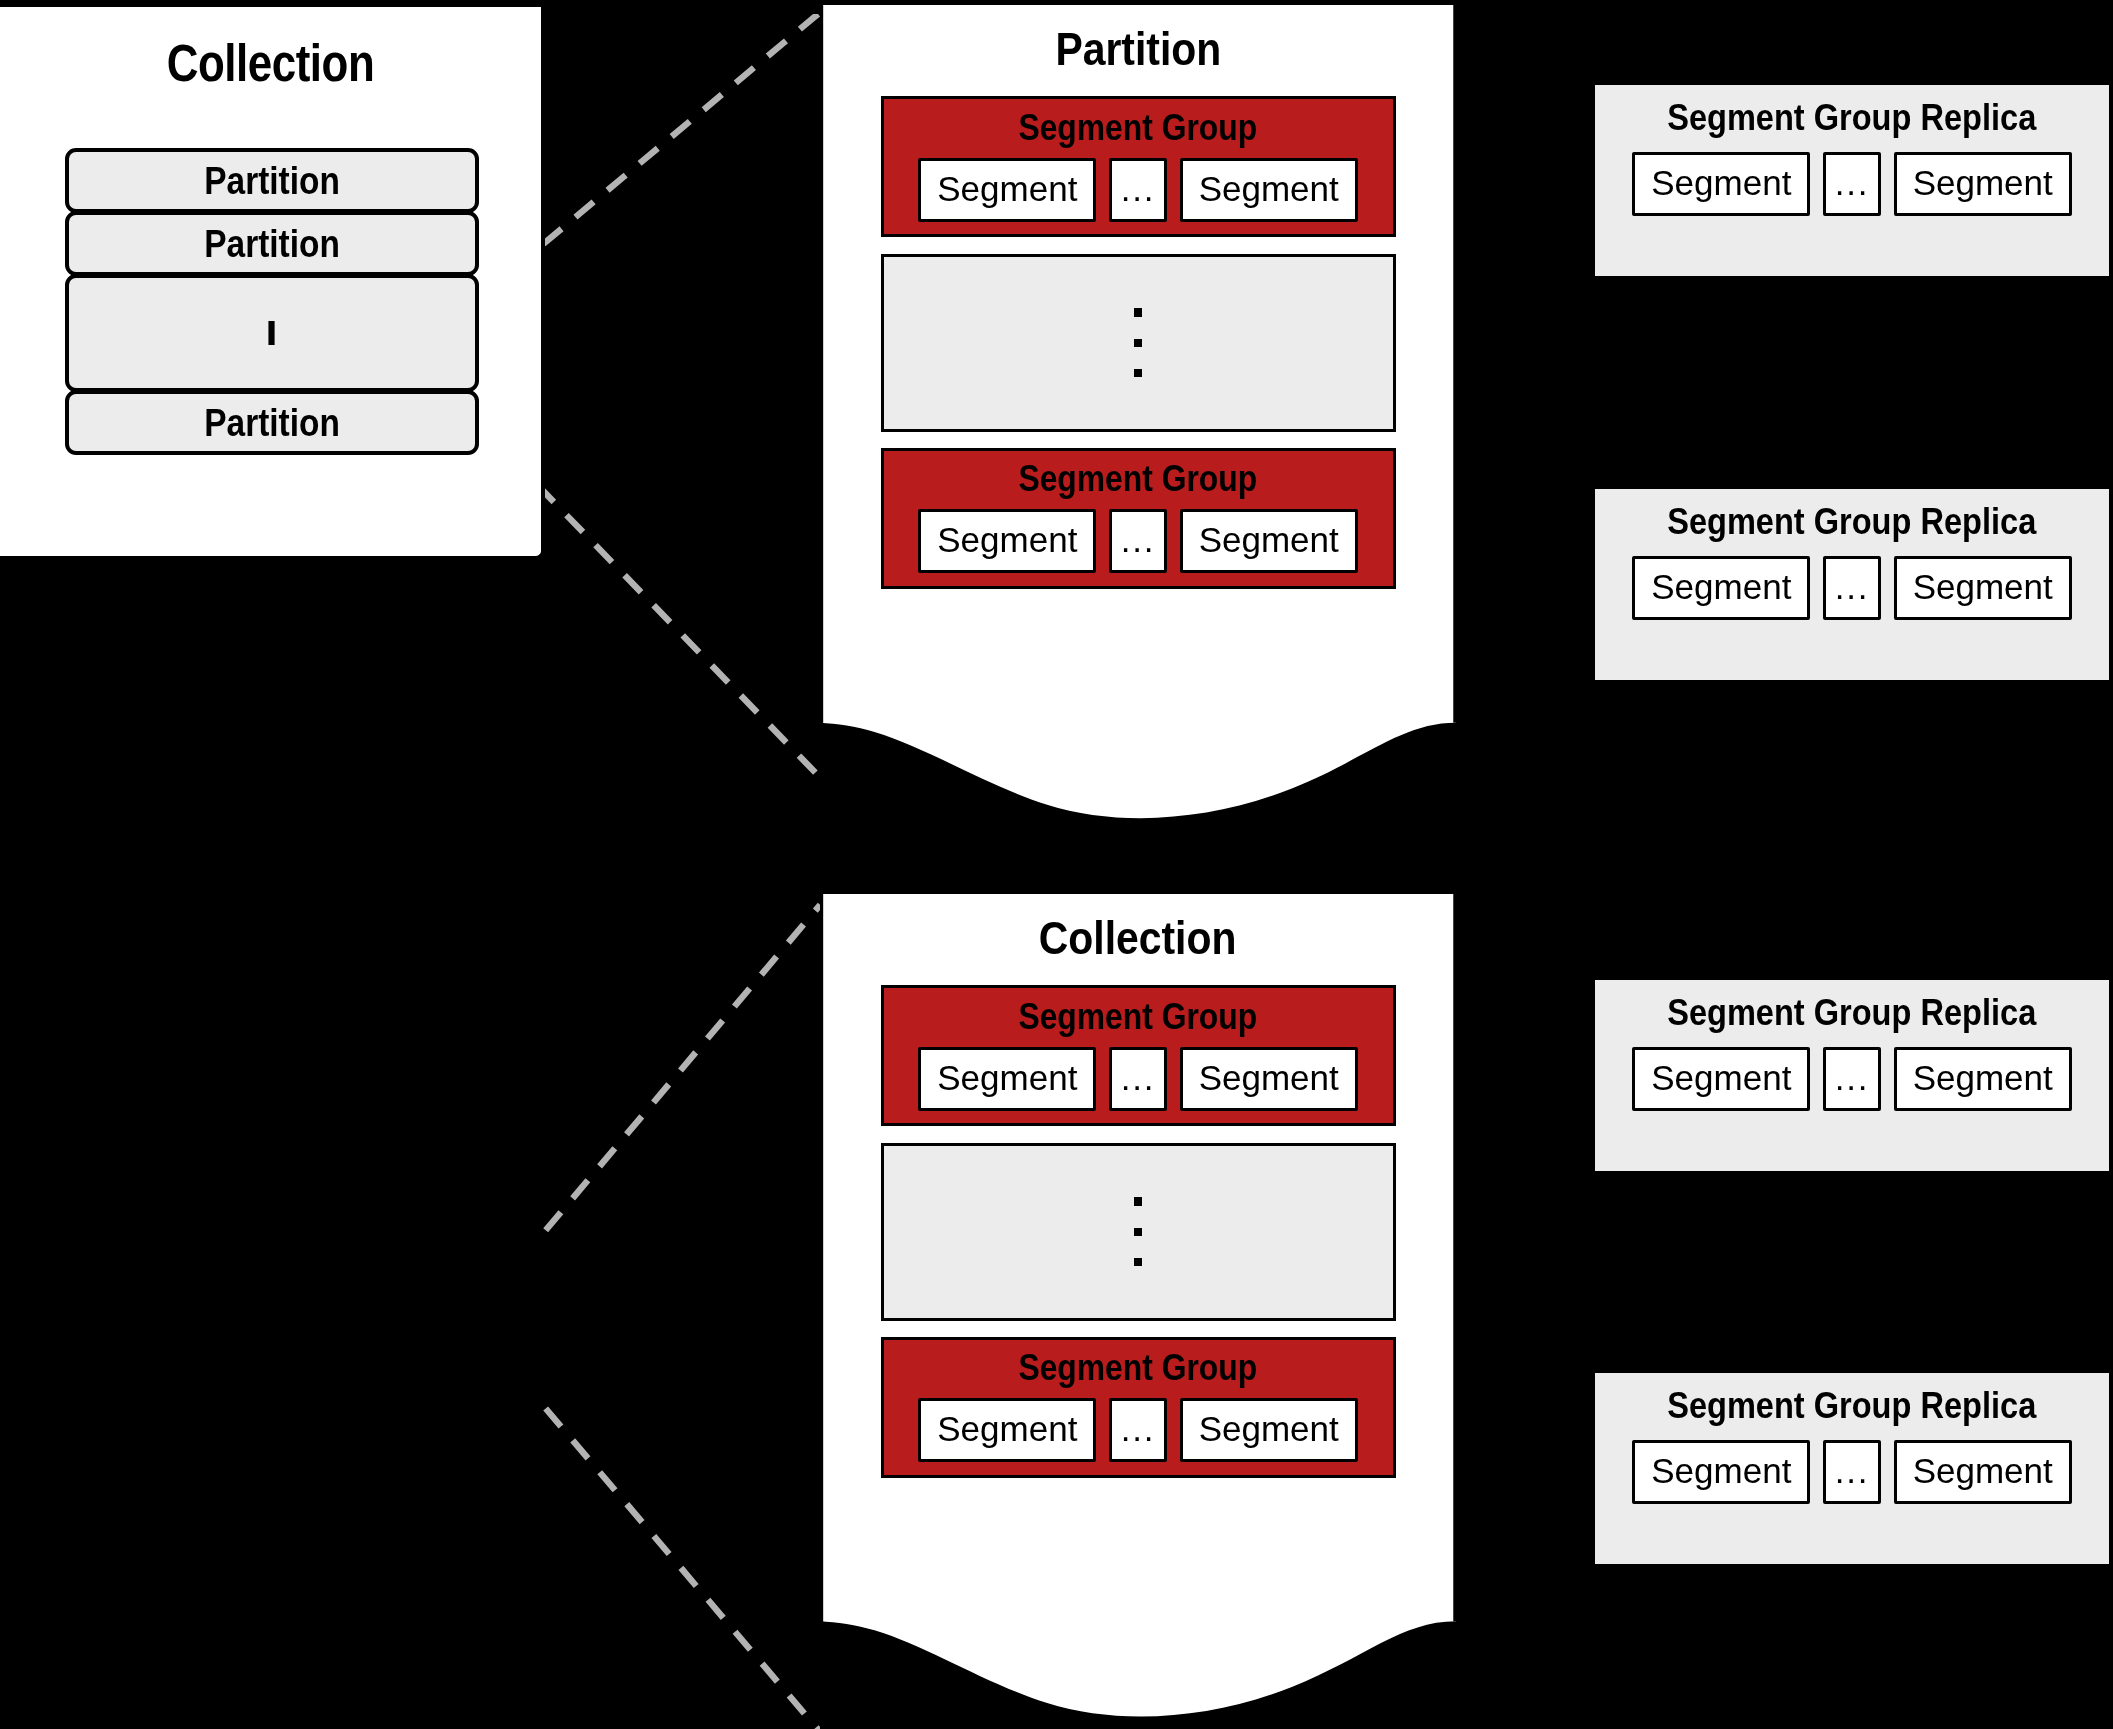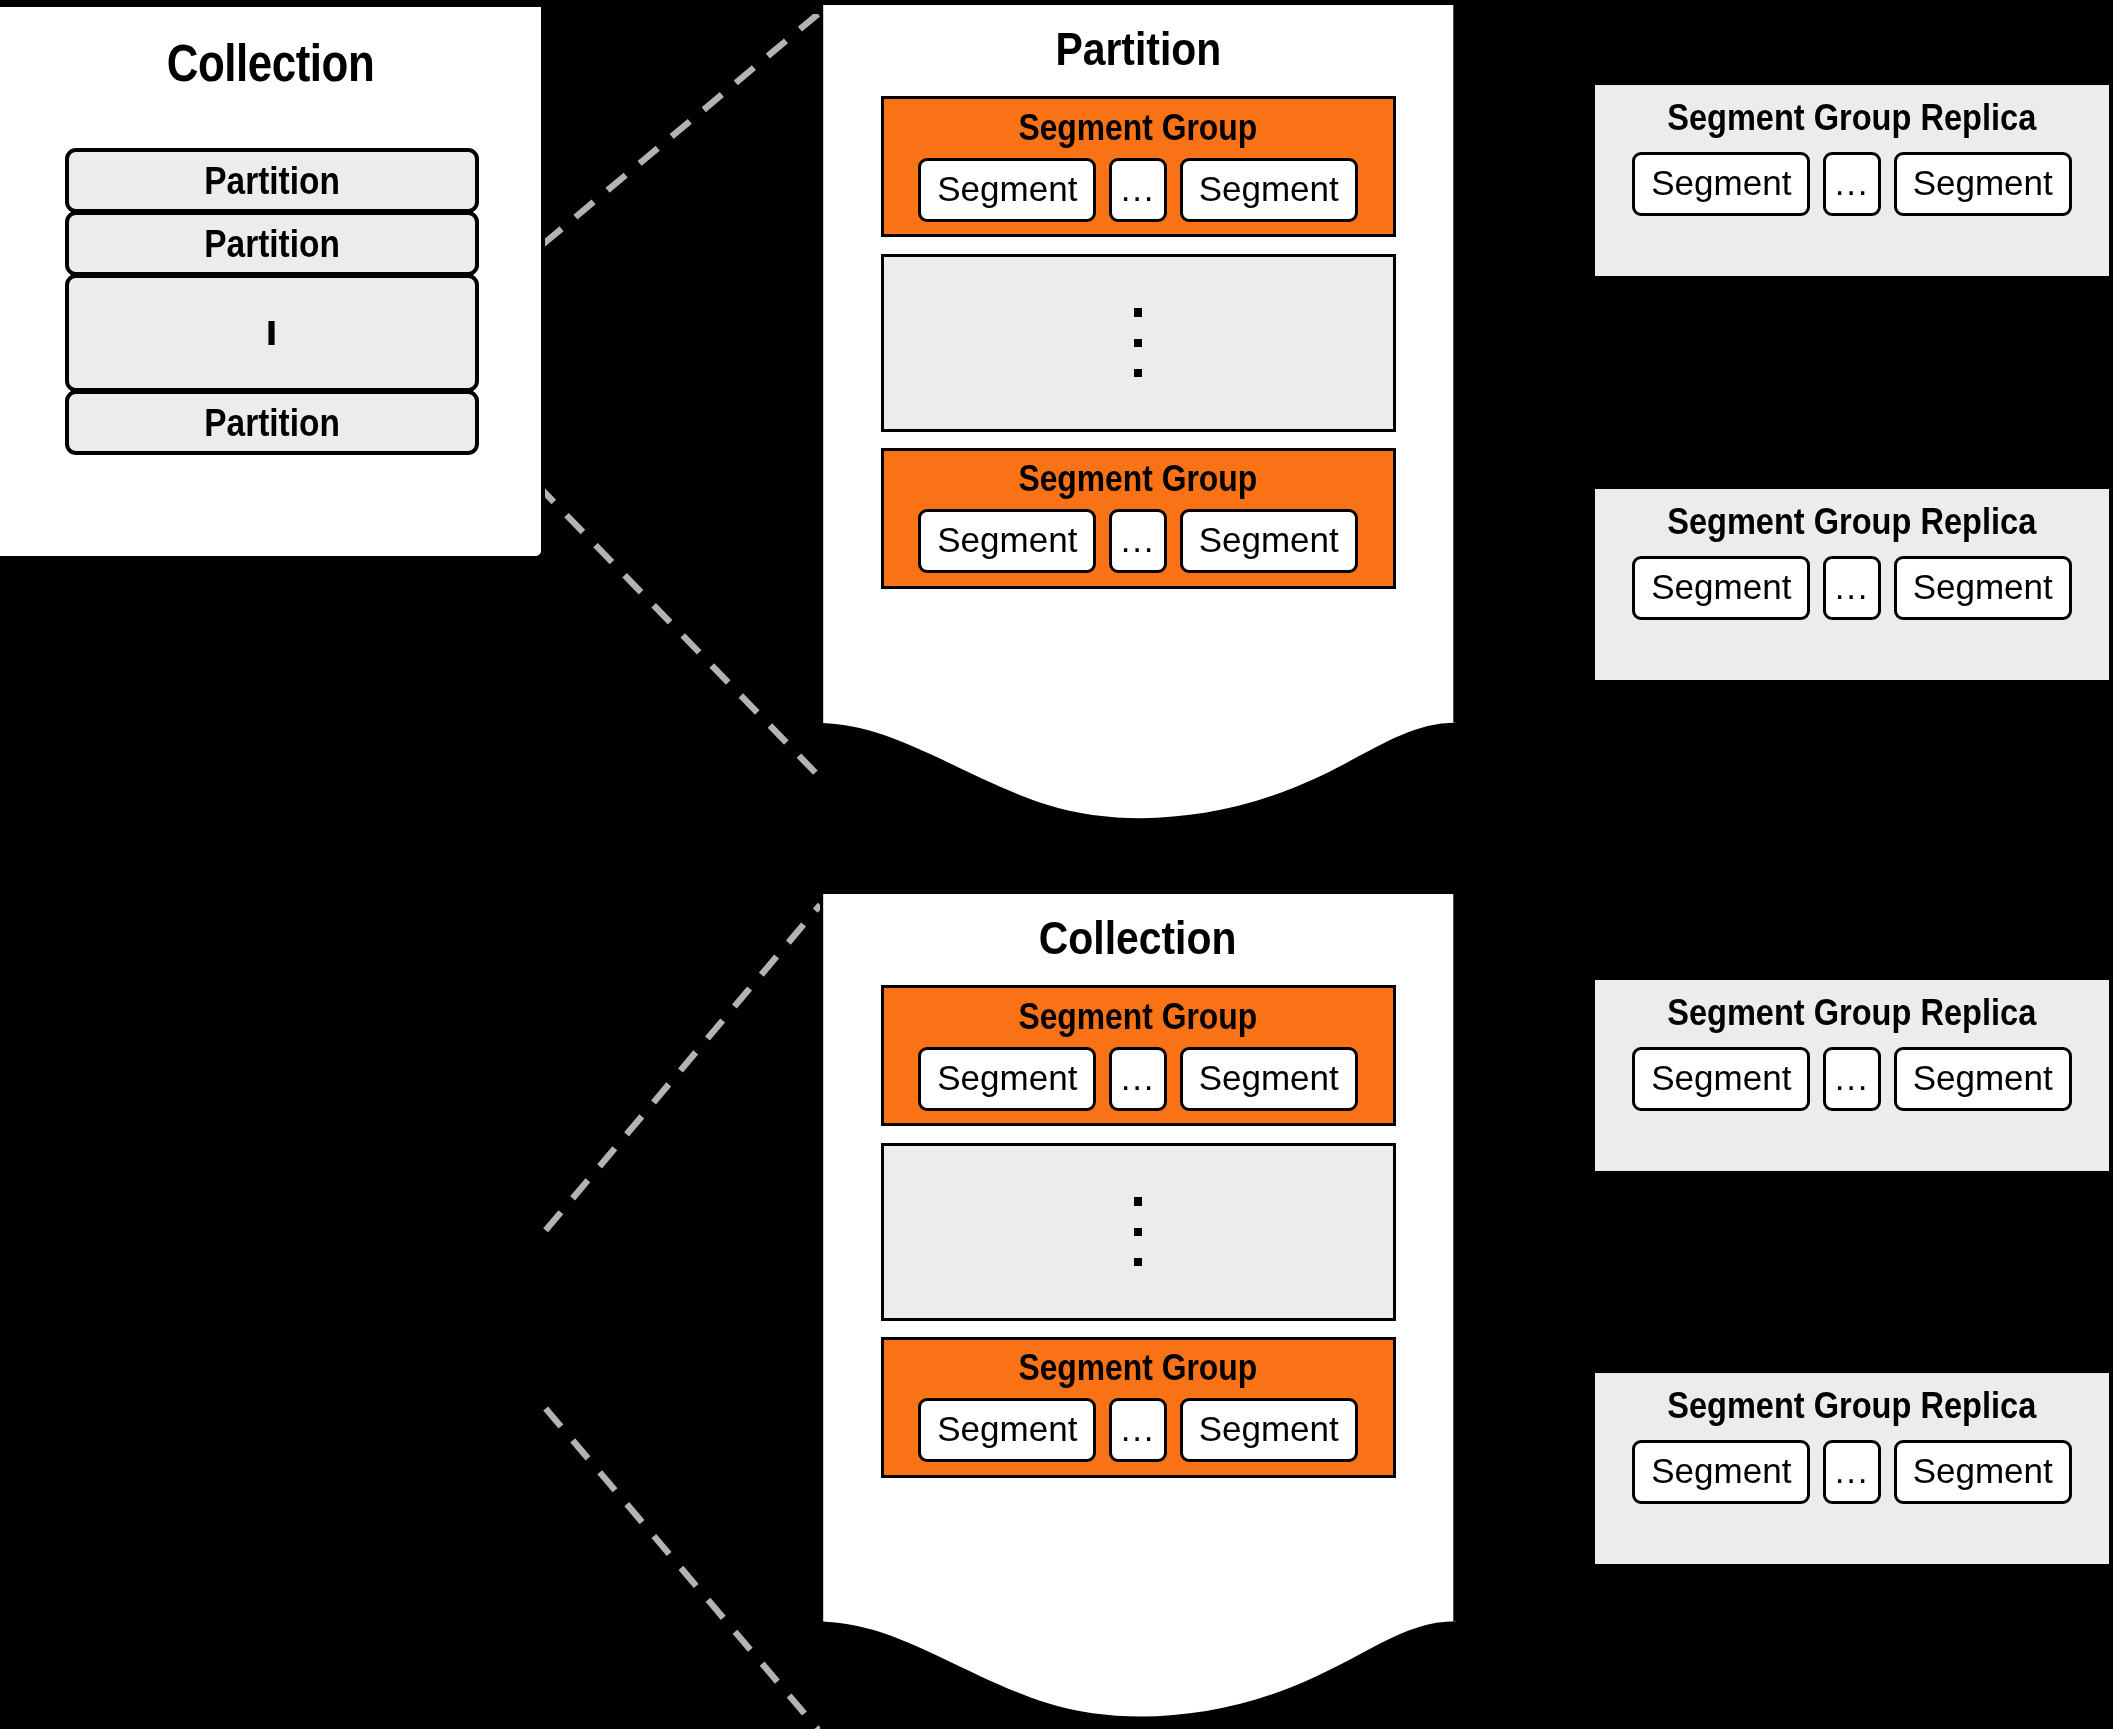--- a/index.html
+++ b/index.html
@@ -157,21 +157,21 @@
     text-align: center;
     font-weight: bold;
     font-size: 47px;
     color: #000000;
     padding-top: 16.4px;
   }
   .torn-title span { display: inline-block; transform: scaleX(0.87); }
 
   
   .segment-group {
-    background: #f97316;
+    background: #b91c1c;
     border: 3.6px solid #000000;
     box-sizing: border-box;
     margin: 0 auto;
     width: 515px;
     padding: 7.3px 0 12.7px 0;
   }
   .sg-title {
     text-align: center;
     font-weight: bold;
     font-size: 37px;
@@ -182,21 +182,21 @@
 
   .seg-row {
     display: flex;
     justify-content: center;
     align-items: stretch;
     gap: 12.7px;
   }
   .seg {
     background: #ffffff;
     border: 3.6px solid #000000;
-    border-radius: 9px;
+    border-radius: 2px;
     box-sizing: border-box;
     height: 64px;
     line-height: 56px;
     text-align: center;
     font-size: 35px;
     color: #000000;
     font-weight: normal;
     padding: 0 9px;
   }
   .seg.wide { width: 178px; }

